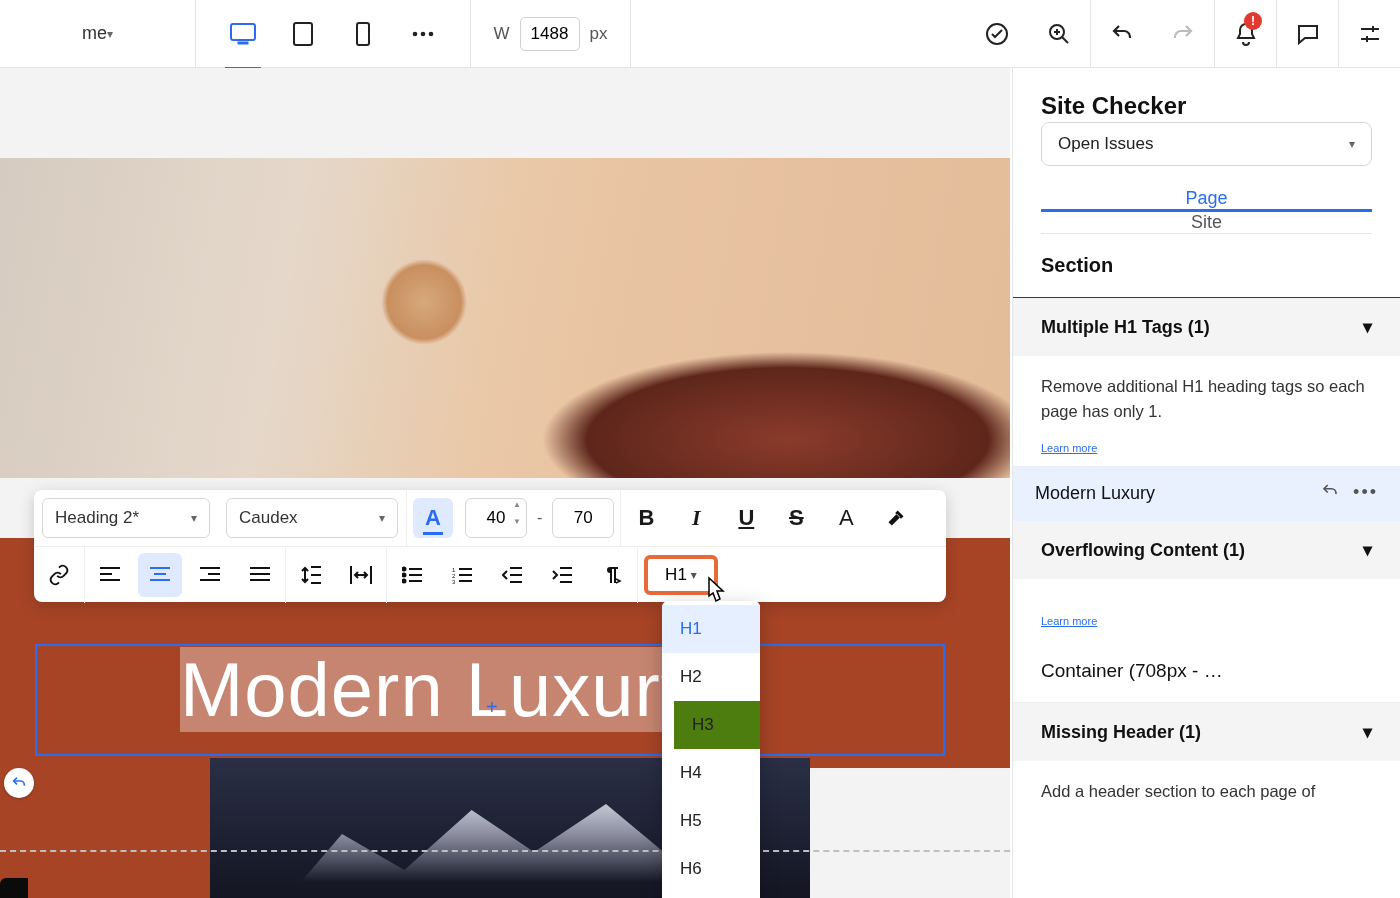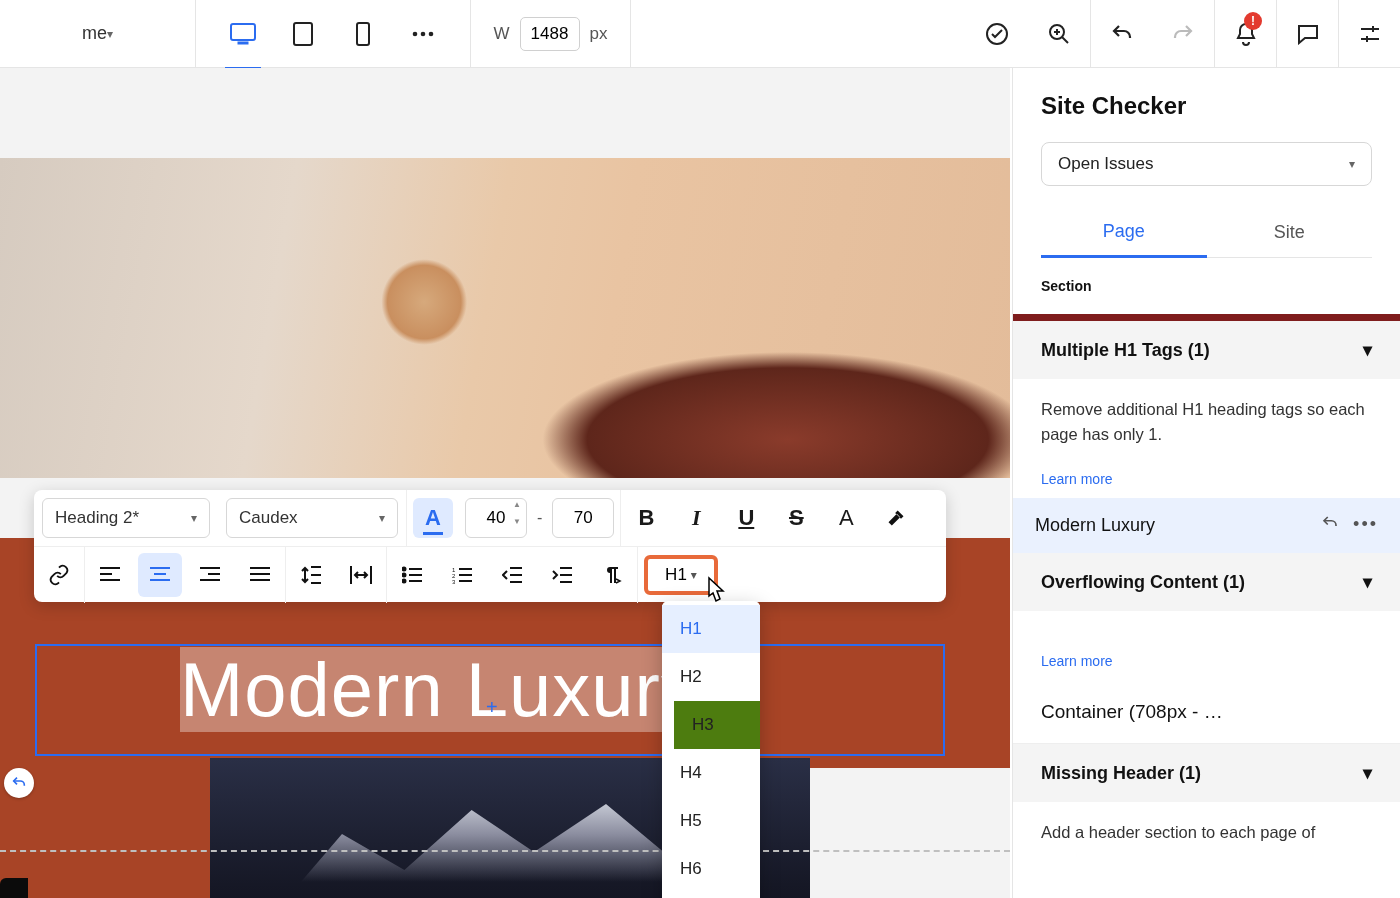--- a/index.html
+++ b/index.html
@@ -79,28 +79,28 @@
   .hdd-item { height:48px; display:flex; align-items:center; padding:0 18px; font-size:17px; color:#222; }
   .hdd-item.sel { background:#e6efff; color:#2b6cf0; }
   .hdd-item.hover { background:#4d7c0f;margin-left:12px; }
 
   .pointer-cursor { position:absolute; left:700px; top:508px; z-index:60; pointer-events:none; }
 
   
   .rpanel { position:absolute; top:68px; right:0; bottom:0; width:388px; border-left:1px solid #e5e5e5; background:#fff; display:flex; flex-direction:column; }
   .rp-pad { padding:24px 28px 0 28px; }
   .rp-title { font-size:24px; font-weight:700; color:#111; }
-  .rp-select { margin-top:22px; height:44px; border:1px solid #d7d7d7; border-radius:8px; display:flex; align-items:center; justify-content:space-between; padding:0 16px; font-size:17px; color:#222; }
-  .rp-tabs { display:flex; margin-top:22px; }
+  .rp-select { margin-top:2px; height:44px; border:1px solid #d7d7d7; border-radius:8px; display:flex; align-items:center; justify-content:space-between; padding:0 16px; font-size:17px; color:#222; }
+  .rp-tabs { display:flex; margin-top:22px;flex-direction:column; }
   .rp-tab { flex:1; height:50px; display:flex; align-items:center; justify-content:center; font-size:18px; color:#555; border-bottom:1px solid #e5e5e5; }
   .rp-tab.active { color:#2b6cf0; border-bottom:3px solid #2b6cf0; }
-  .rp-sec { padding:20px 28px; font-size:14px; font-weight:600; color:#111; border-bottom:7px solid #7f1d1d; }
+  .rp-sec { padding:20px 28px; font-size:20px; font-weight:600; color:#111; border-bottom:1px solid #7f1d1d; }
   .rp-issue-hdr { background:#f4f4f4; padding:18px 28px; display:flex; align-items:center; justify-content:space-between; font-size:18px; font-weight:700; color:#111;gap:20px; }
   .rp-issue-body { padding:18px 28px 8px 28px; font-size:16.5px; color:#333; line-height:1.5; }
-  .rp-link { color:#2b6cf0; font-size:14px; margin-top:22px; display:inline-block; }
+  .rp-link { color:#2b6cf0; font-size:11px; margin-top:16px; display:inline-block;text-decoration:underline; }
   .rp-item-row { background:#eaf1fe; padding:16px 22px; display:flex; align-items:center; justify-content:space-between; font-size:18px; color:#111; }
   .rp-item-row .actions { display:flex; gap:14px; color:#555; }
   .rp-plain-row { padding:20px 28px; font-size:19px; color:#111; border-bottom:1px solid #eee; }
 
   .chev { font-size:12px; color:#666; }
 </style>
 </head>
 <body>
 
 <div class="topbar">

